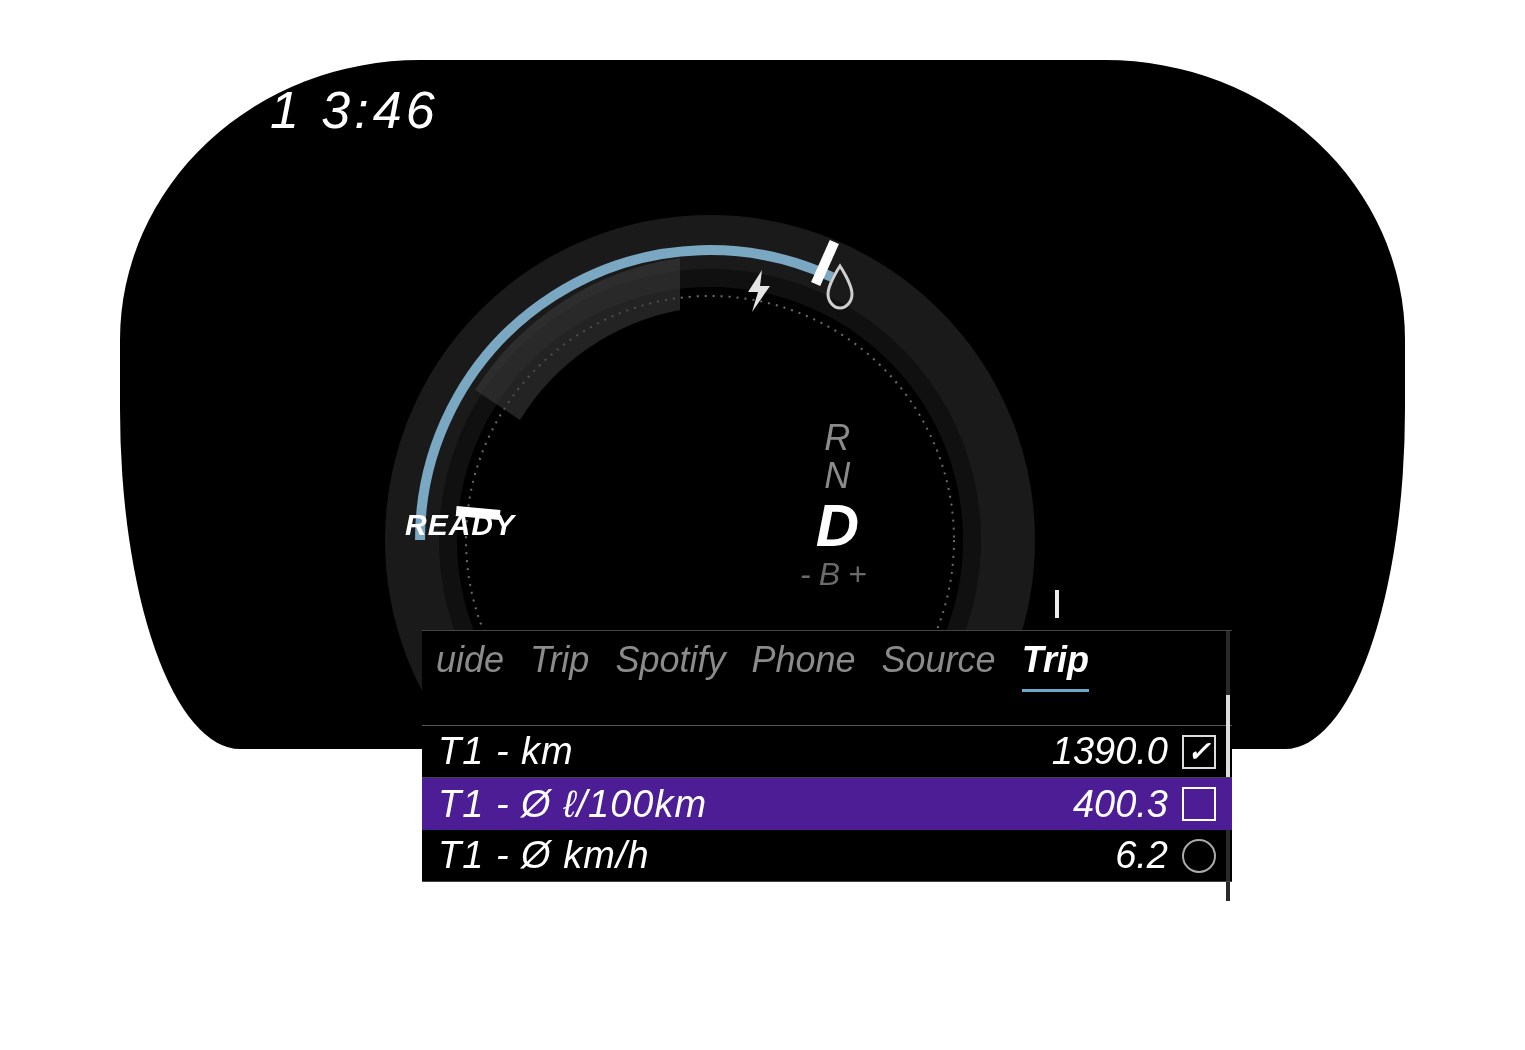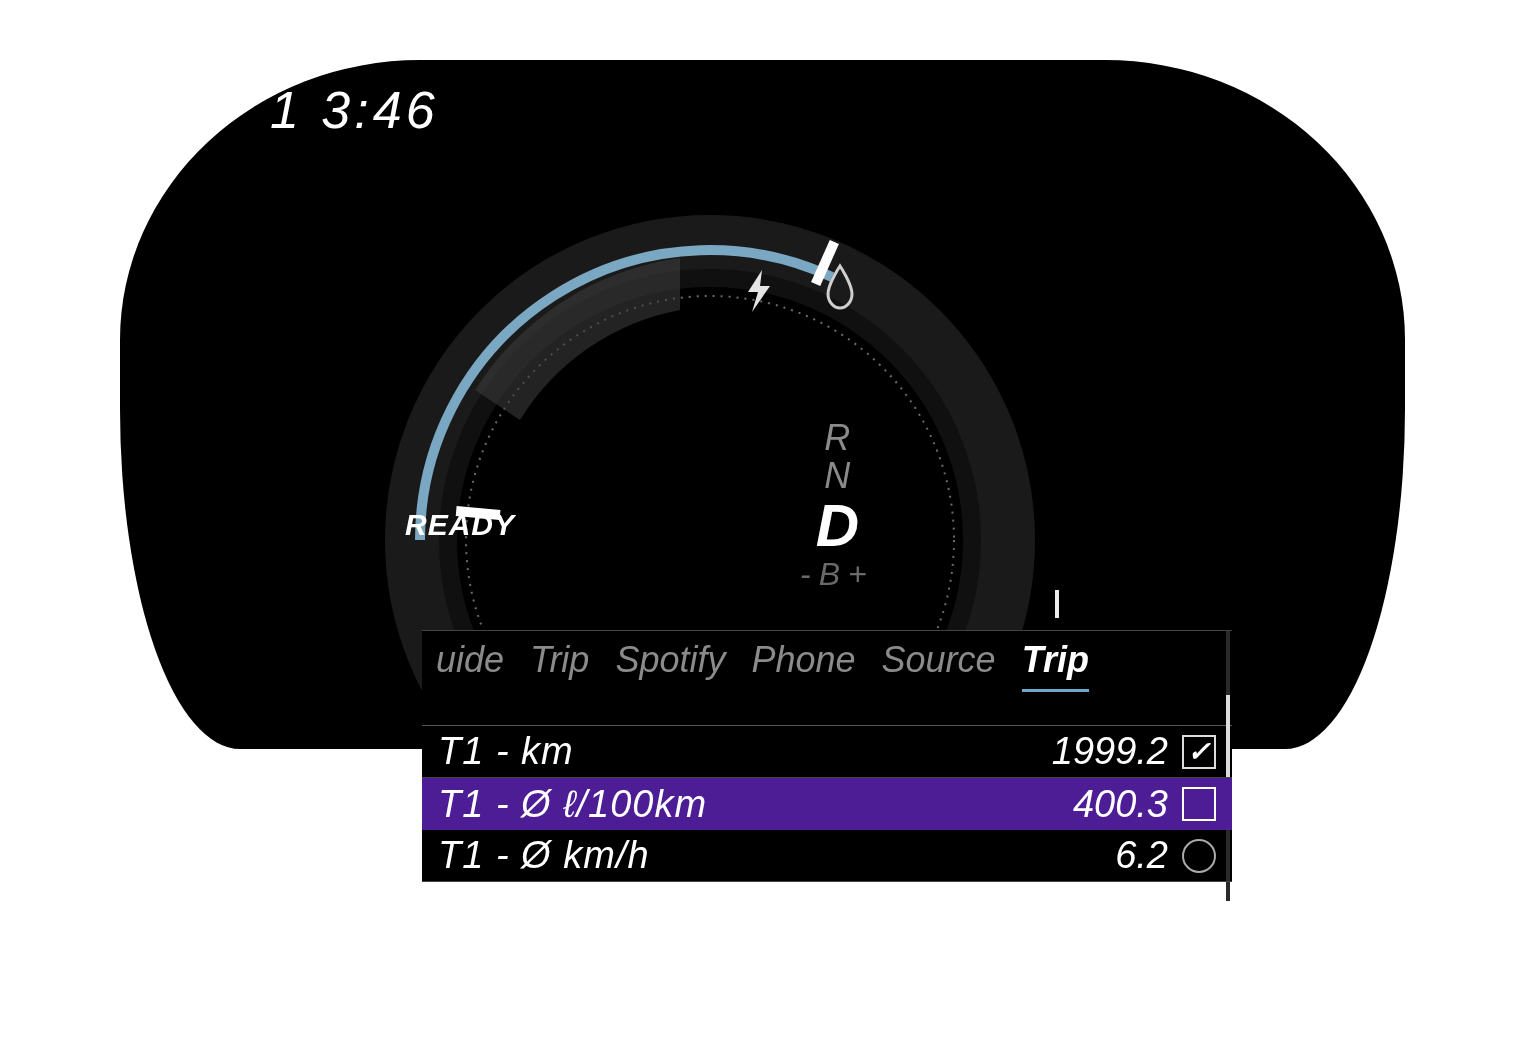--- a/index.html
+++ b/index.html
@@ -285,21 +285,21 @@
           <span class="tab">Spotify</span>
           <span class="tab">Phone</span>
           <span class="tab">Source</span>
           <span class="tab active">Trip</span>
         </div>
 
         <div class="list">
 
           <div class="list-row">
             <span class="label">T1 - km</span>
-            <span class="value">1999.2</span>
+            <span class="value">1390.0</span>
             <span class="chk box checked"></span>
           </div>
 
           <div class="list-row selected">
             <span class="label">T1 - Ø ℓ/100km</span>
             <span class="value">400.3</span>
             <span class="chk box"></span>
           </div>
 
           <div class="list-row">

